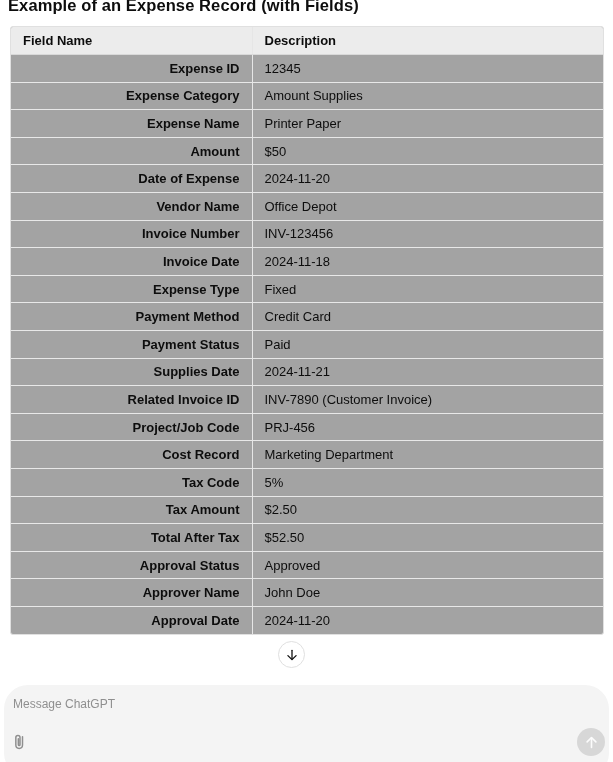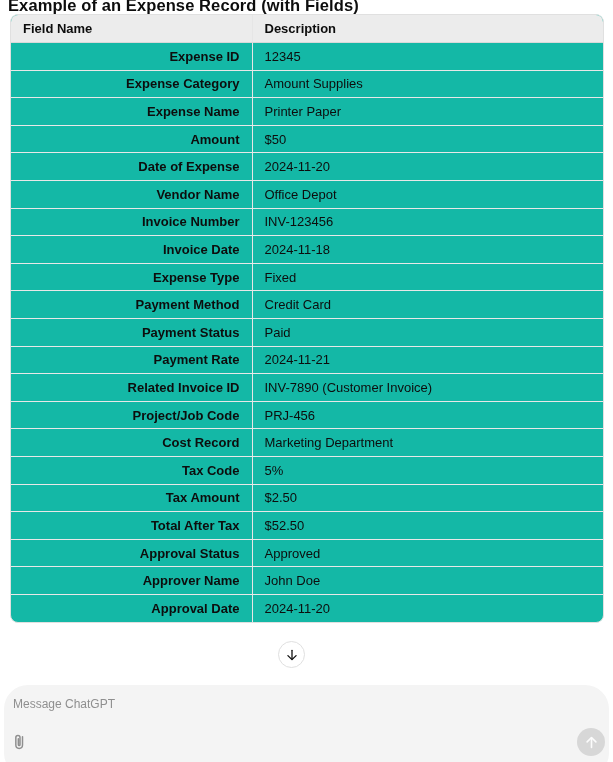--- a/index.html
+++ b/index.html
@@ -19,26 +19,26 @@
     margin: 0;
     font-size: 16.5px;
     font-weight: 700;
     color: #0d0d0d;
     letter-spacing: 0.1px;
     white-space: nowrap;
   }
   .table-wrap {
     position: absolute;
     left: 10px;
-    top: 14px;
+    top: 26px;
     width: 594px;
     border: 1px solid #e0e0e0;
-    border-radius: 8px;
+    border-radius: 3px;
     overflow: hidden;
-    background: #14b8a6;
+    background: #a3a3a3;
     box-sizing: border-box;
   }
   table.expense-table {
     width: 100%;
     border-collapse: collapse;
     table-layout: fixed;
   }
   .expense-table th, .expense-table td {
     height: 27.6px;
     box-sizing: border-box;
@@ -180,21 +180,21 @@
           </tr>
           <tr>
             <td class="cell-field">Payment Method</td>
             <td class="cell-desc">Credit Card</td>
           </tr>
           <tr>
             <td class="cell-field">Payment Status</td>
             <td class="cell-desc">Paid</td>
           </tr>
           <tr>
-            <td class="cell-field">Payment Rate</td>
+            <td class="cell-field">Supplies Date</td>
             <td class="cell-desc">2024-11-21</td>
           </tr>
           <tr>
             <td class="cell-field">Related Invoice ID</td>
             <td class="cell-desc">INV-7890 (Customer Invoice)</td>
           </tr>
           <tr>
             <td class="cell-field">Project/Job Code</td>
             <td class="cell-desc">PRJ-456</td>
           </tr>

